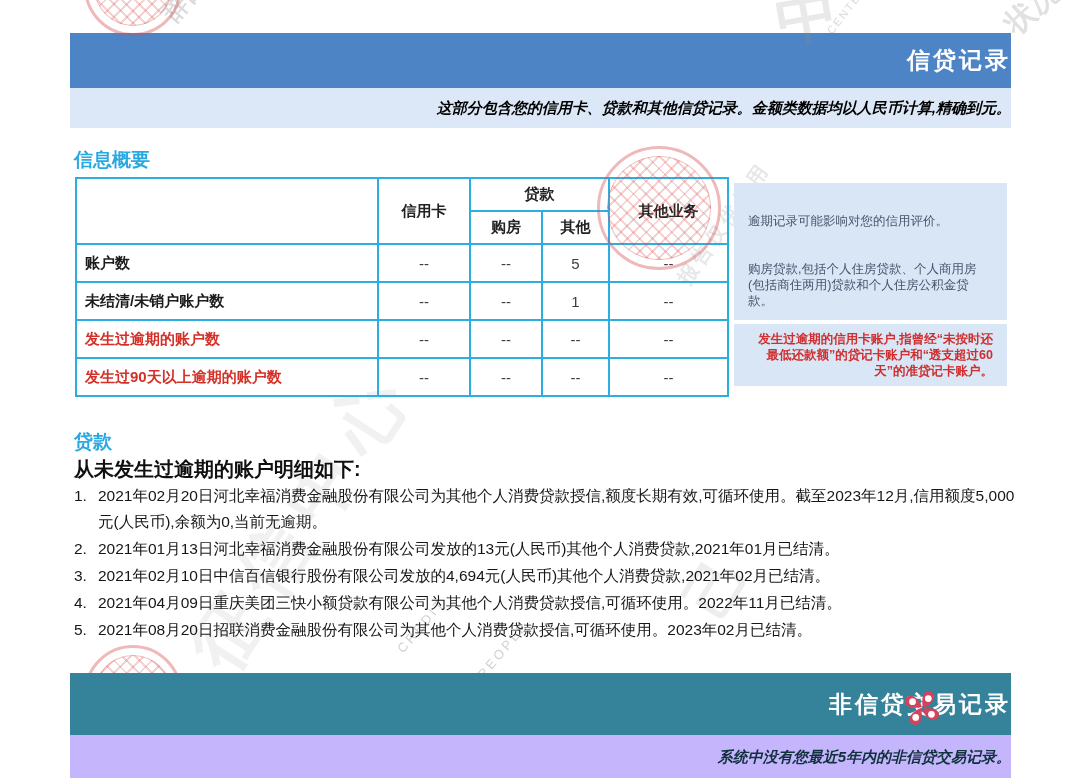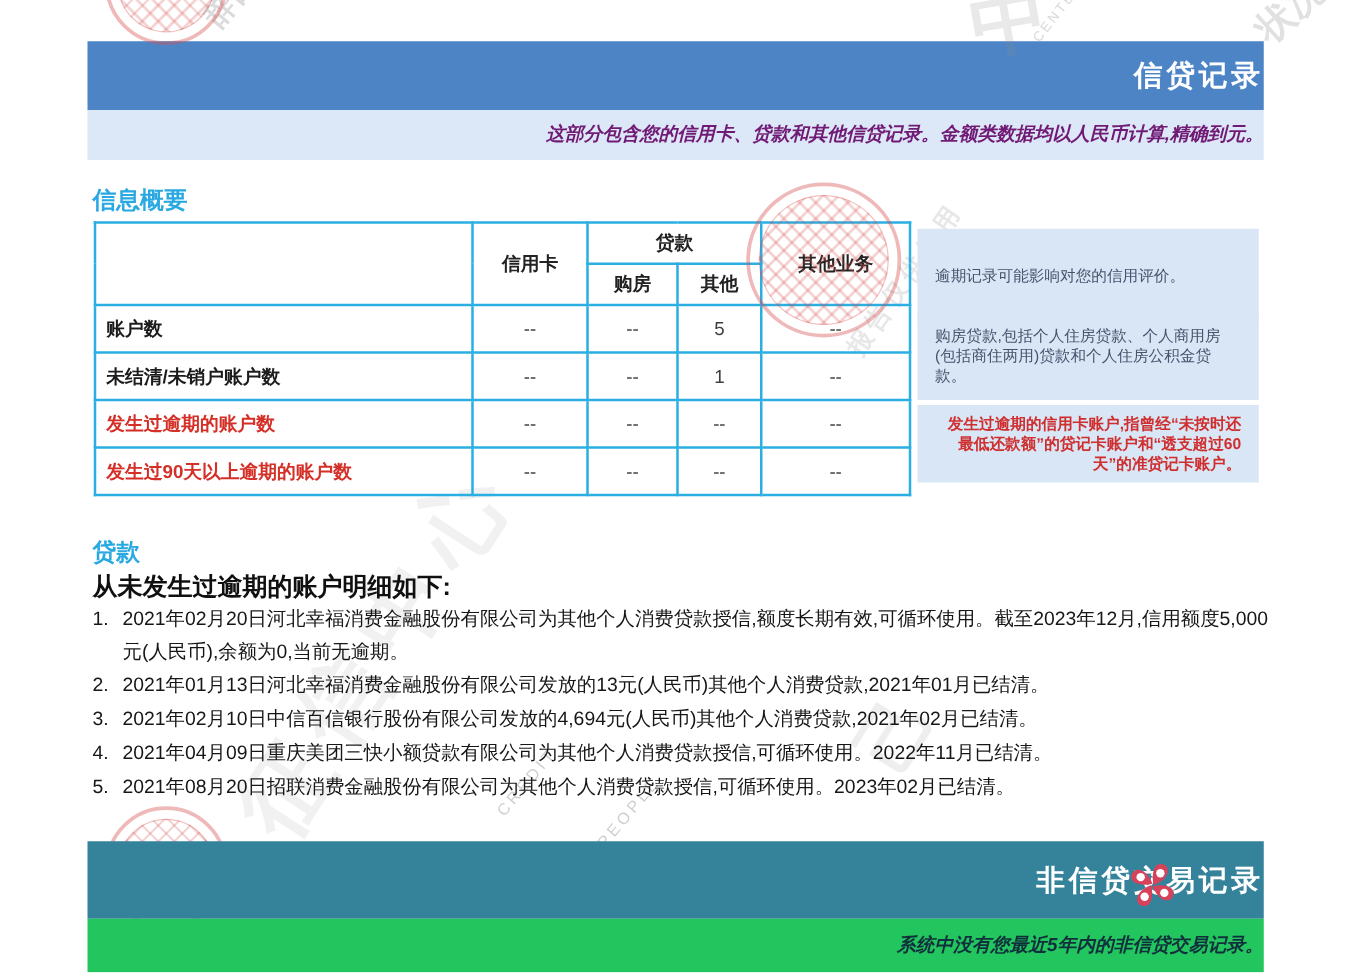--- a/index.html
+++ b/index.html
@@ -3,24 +3,24 @@
 <meta charset="utf-8">
 <style>
   html,body{margin:0;padding:0;background:#fff;}
   #page{position:relative;width:1080px;height:778px;background:#ffffff;overflow:hidden;
         font-family:"Liberation Sans","DejaVu Sans",sans-serif;}
   
   .bar{position:absolute;left:70px;width:941px;text-align:right;}
   #credit-header{top:33px;height:55px;background:#4d84c6;}
   #credit-header .bar-title{color:#fff;font-size:23px;font-weight:700;line-height:55px;letter-spacing:3px;}
   #credit-subbar{top:88px;height:40px;background:#dce8f7;}
-  .subbar-text{font-size:15px;font-weight:700;font-style:italic;color:#701a75;line-height:40px;}
+  .subbar-text{font-size:15px;font-weight:700;font-style:italic;color:#000000;line-height:40px;}
   #noncredit-header{top:673px;height:62px;background:#35839b;z-index:6;}
   #noncredit-header .bar-title{color:#fff;font-size:23px;font-weight:700;line-height:62px;letter-spacing:3px;}
-  #noncredit-subbar{top:735px;height:43px;background:#22c55e;z-index:6;}
+  #noncredit-subbar{top:735px;height:43px;background:#c4b5fd;z-index:6;}
   #noncredit-subbar .subbar-text{line-height:43px;color:#10303c;}
   
   .sec-heading{position:absolute;left:74px;font-size:19px;font-weight:700;color:#29a9e1;z-index:3;}
   #summary-heading{top:147px;}
   #loans-heading{top:429px;}
   #loans-intro{position:absolute;left:74px;top:456px;font-size:20px;font-weight:700;color:#101010;z-index:3;}
   
   #summary-table{position:absolute;left:75px;top:177px;border-collapse:collapse;z-index:3;background:transparent;}
   #summary-table td,#summary-table th{border:2px solid #2baee2;font-size:15px;color:#3e3e3e;background:transparent;}
   #summary-table th{font-weight:700;color:#222;text-align:center;}

